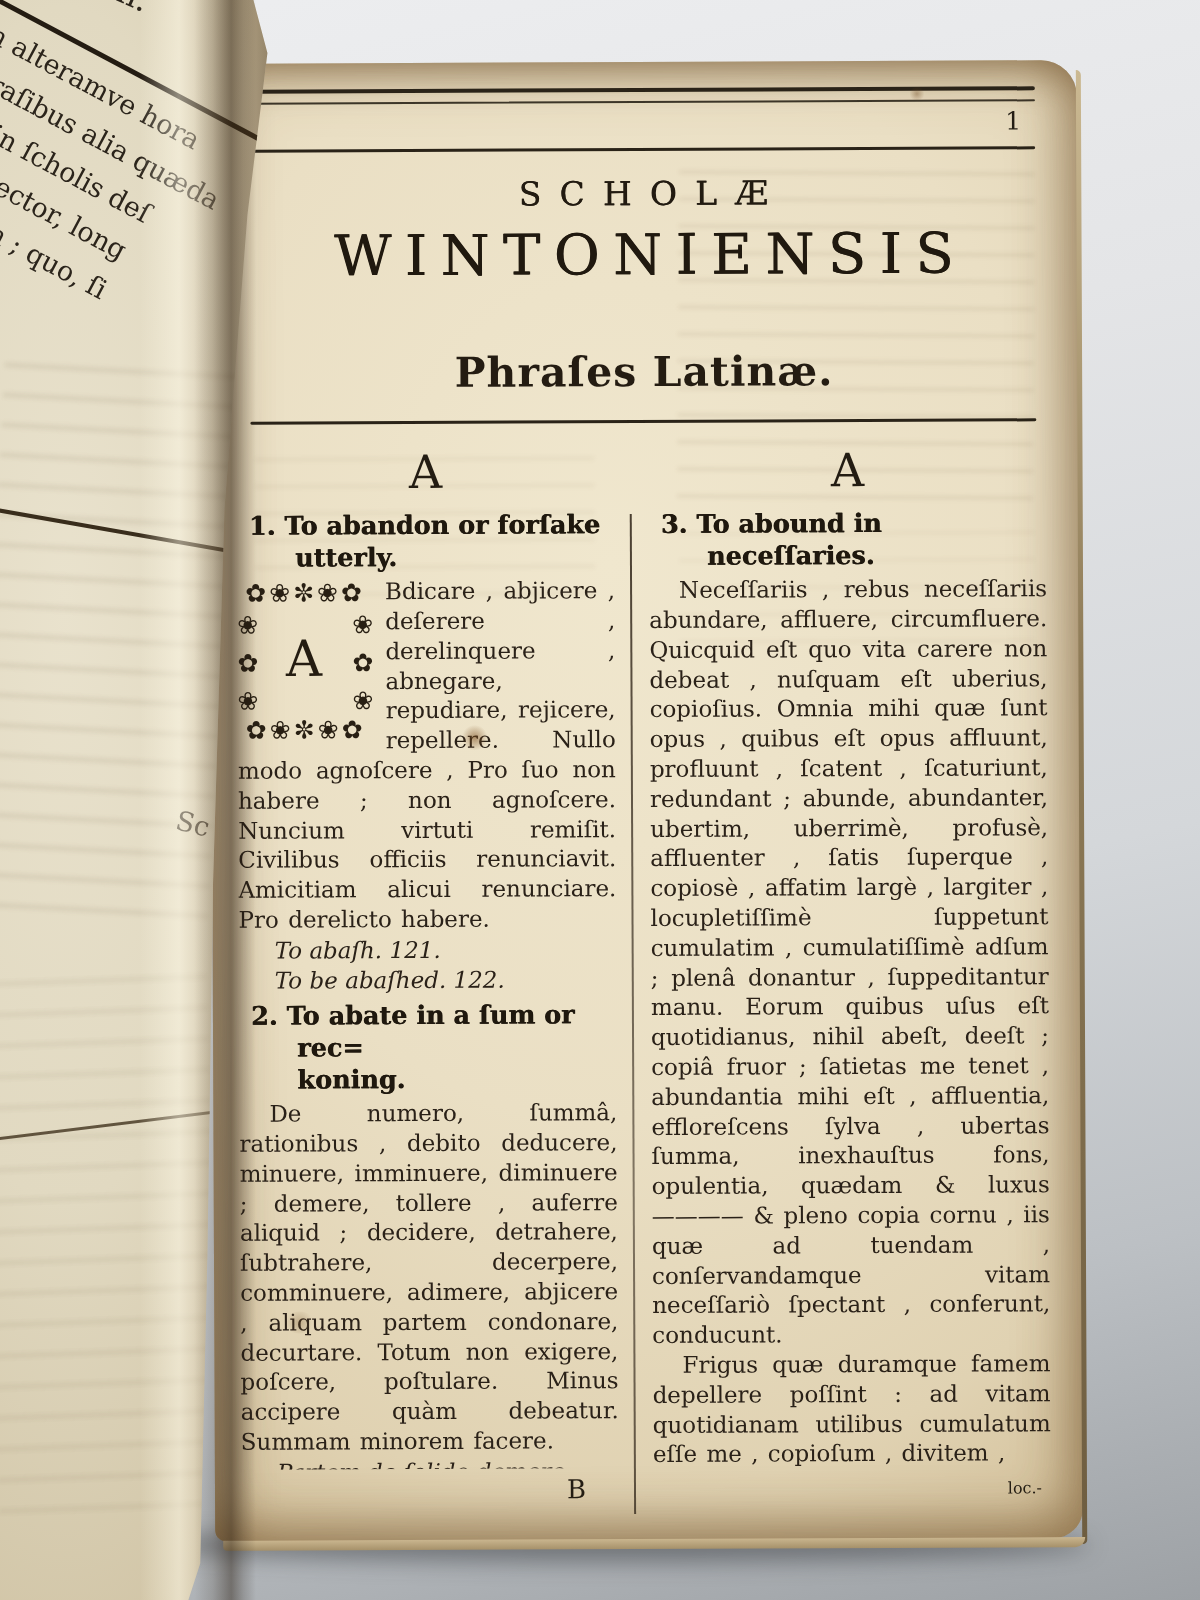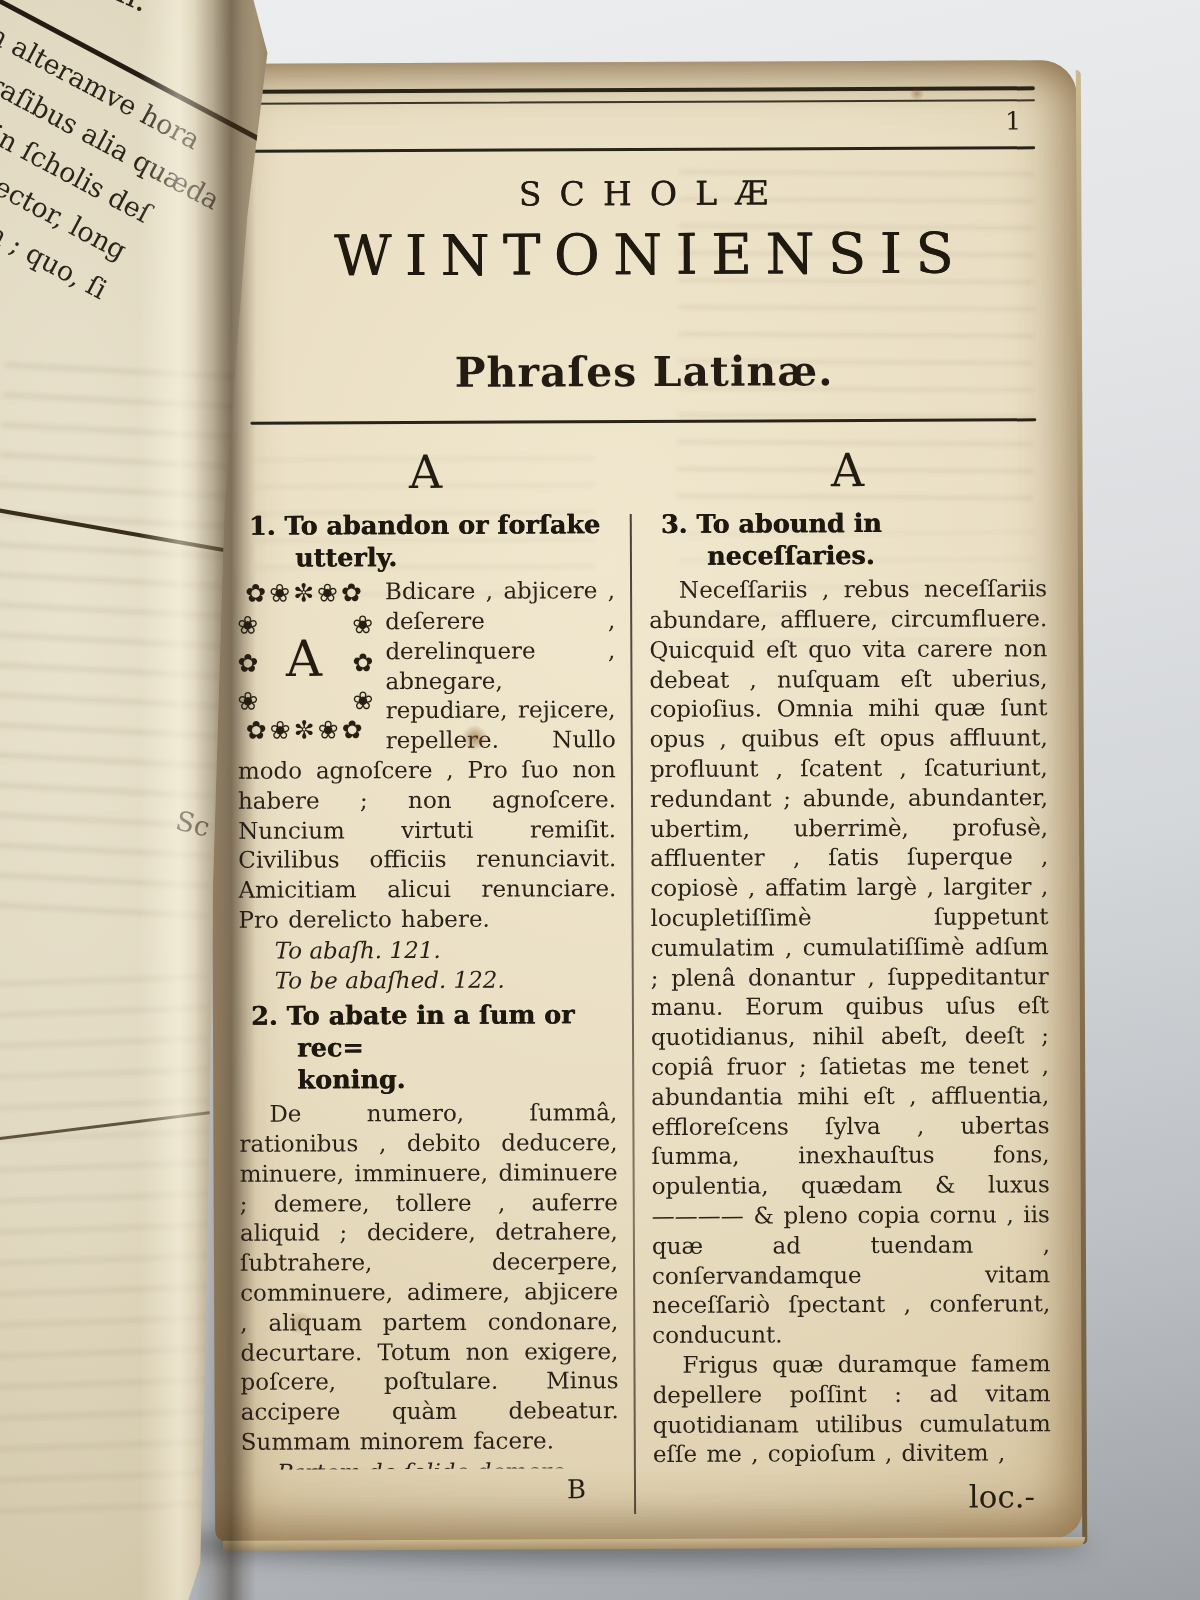--- a/index.html
+++ b/index.html
@@ -63,21 +63,21 @@
     font-family:"DejaVu Sans",sans-serif;color:#281f13;}
   .orn-strip{position:absolute;line-height:1;font-size:25px;}
   .orn-top{top:-2px;left:0;right:0;text-align:center;letter-spacing:3px;}
   .orn-bottom{bottom:-2px;left:0;right:0;text-align:center;letter-spacing:3px;}
   .orn-left{left:-2px;top:28px;bottom:28px;writing-mode:vertical-rl;letter-spacing:9px;}
   .orn-right{right:-2px;top:28px;bottom:28px;writing-mode:vertical-rl;letter-spacing:9px;}
   .orn-letter{position:absolute;top:50%;left:50%;transform:translate(-54%,-56%);
     font-family:"DejaVu Serif",serif;font-size:50px;color:#241c11;}
 
   .sig-b{position:absolute;top:1412px;left:352px;font-size:26px;color:#241d13;}
-  .catchword{position:absolute;top:1418px;right:48px;font-size:31px;color:#241d13;}
+  .catchword{position:absolute;top:1418px;right:41px;font-size:16px;color:#241d13;}
 
   
   .st{position:absolute;pointer-events:none;filter:blur(2.3px);}
   .st-a{top:110px;left:468px;width:356px;height:336px;opacity:.55;transform:rotate(.6deg);
     background:repeating-linear-gradient(to bottom,rgba(118,96,64,.18) 0 4px,rgba(118,96,64,0) 4px 27px);}
   .st-b{top:394px;left:44px;width:340px;height:150px;opacity:.35;
     background:repeating-linear-gradient(to bottom,rgba(118,96,64,.18) 0 4px,rgba(118,96,64,0) 4px 27px);}
   .st-c{top:470px;left:468px;width:356px;height:120px;opacity:.3;
     background:repeating-linear-gradient(to bottom,rgba(118,96,64,.16) 0 4px,rgba(118,96,64,0) 4px 27px);}
   .spot{position:absolute;border-radius:50%;pointer-events:none;}

